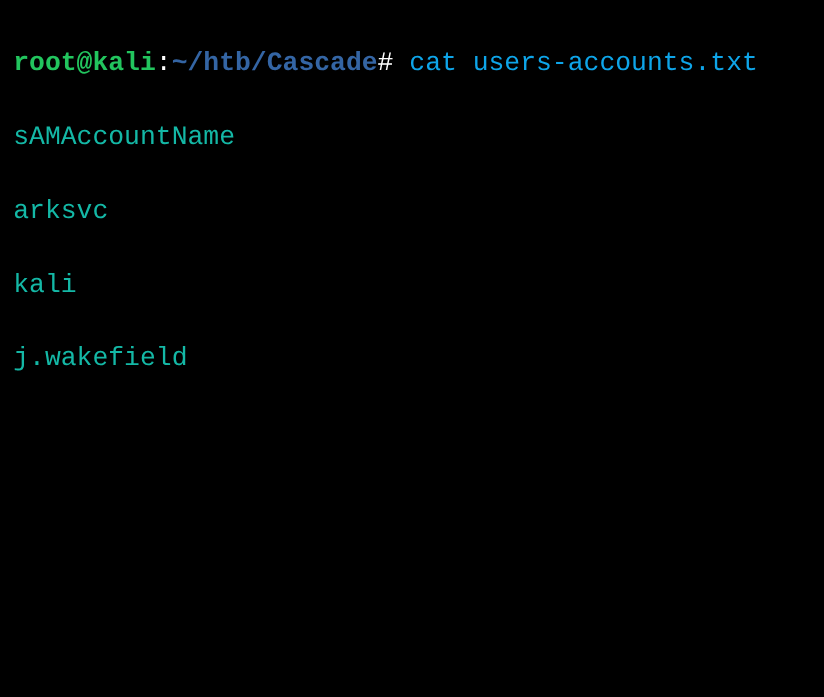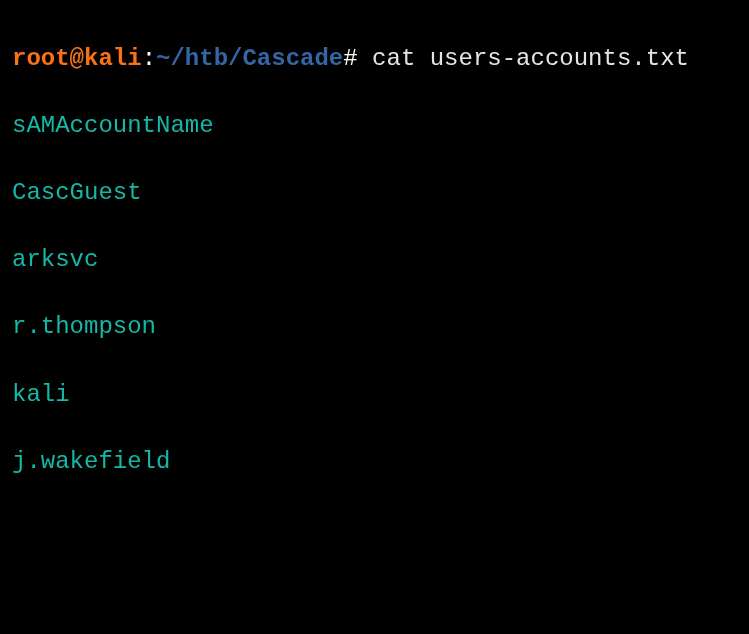--- a/index.html
+++ b/index.html
@@ -15,52 +15,50 @@
       padding: 8px 12px;
       width: 749px;
       height: 634px;
       overflow: hidden;
       color: #ffffff;
     }
     .terminal {
       white-space: pre;
     }
     .prompt-user {
-      color: #f97316;
+      color: #22c55e;
       font-weight: bold;
       text-align: right;
     }
     .prompt-sep {
       color: #ffffff;
     }
     .prompt-path {
       color: #3465a4;
       font-weight: bold;
       text-align: right;
     }
     .prompt-hash {
       color: #ffffff;
     }
     .command {
-      color: #e5e5e5;
+      color: #0ea5e9;
       margin-top: 48px;
     }
     .output-line {
       color: #14b8a6;
     }
   </style>
 </head>
 <body>
 
 <div class="terminal">
 <div><span class="prompt-user">root@kali</span><span class="prompt-sep">:</span><span class="prompt-path">~/htb/Cascade</span><span class="prompt-hash">#</span> <span class="command">cat users-accounts.txt</span></div>
 <div class="output-line">sAMAccountName</div>
-<div class="output-line">CascGuest</div>
 <div class="output-line">arksvc</div>
-<div class="output-line">r.thompson</div>
 <div class="output-line">kali</div>
 <div class="output-line">j.wakefield</div>
 
 
 
 
 
 
 
 

